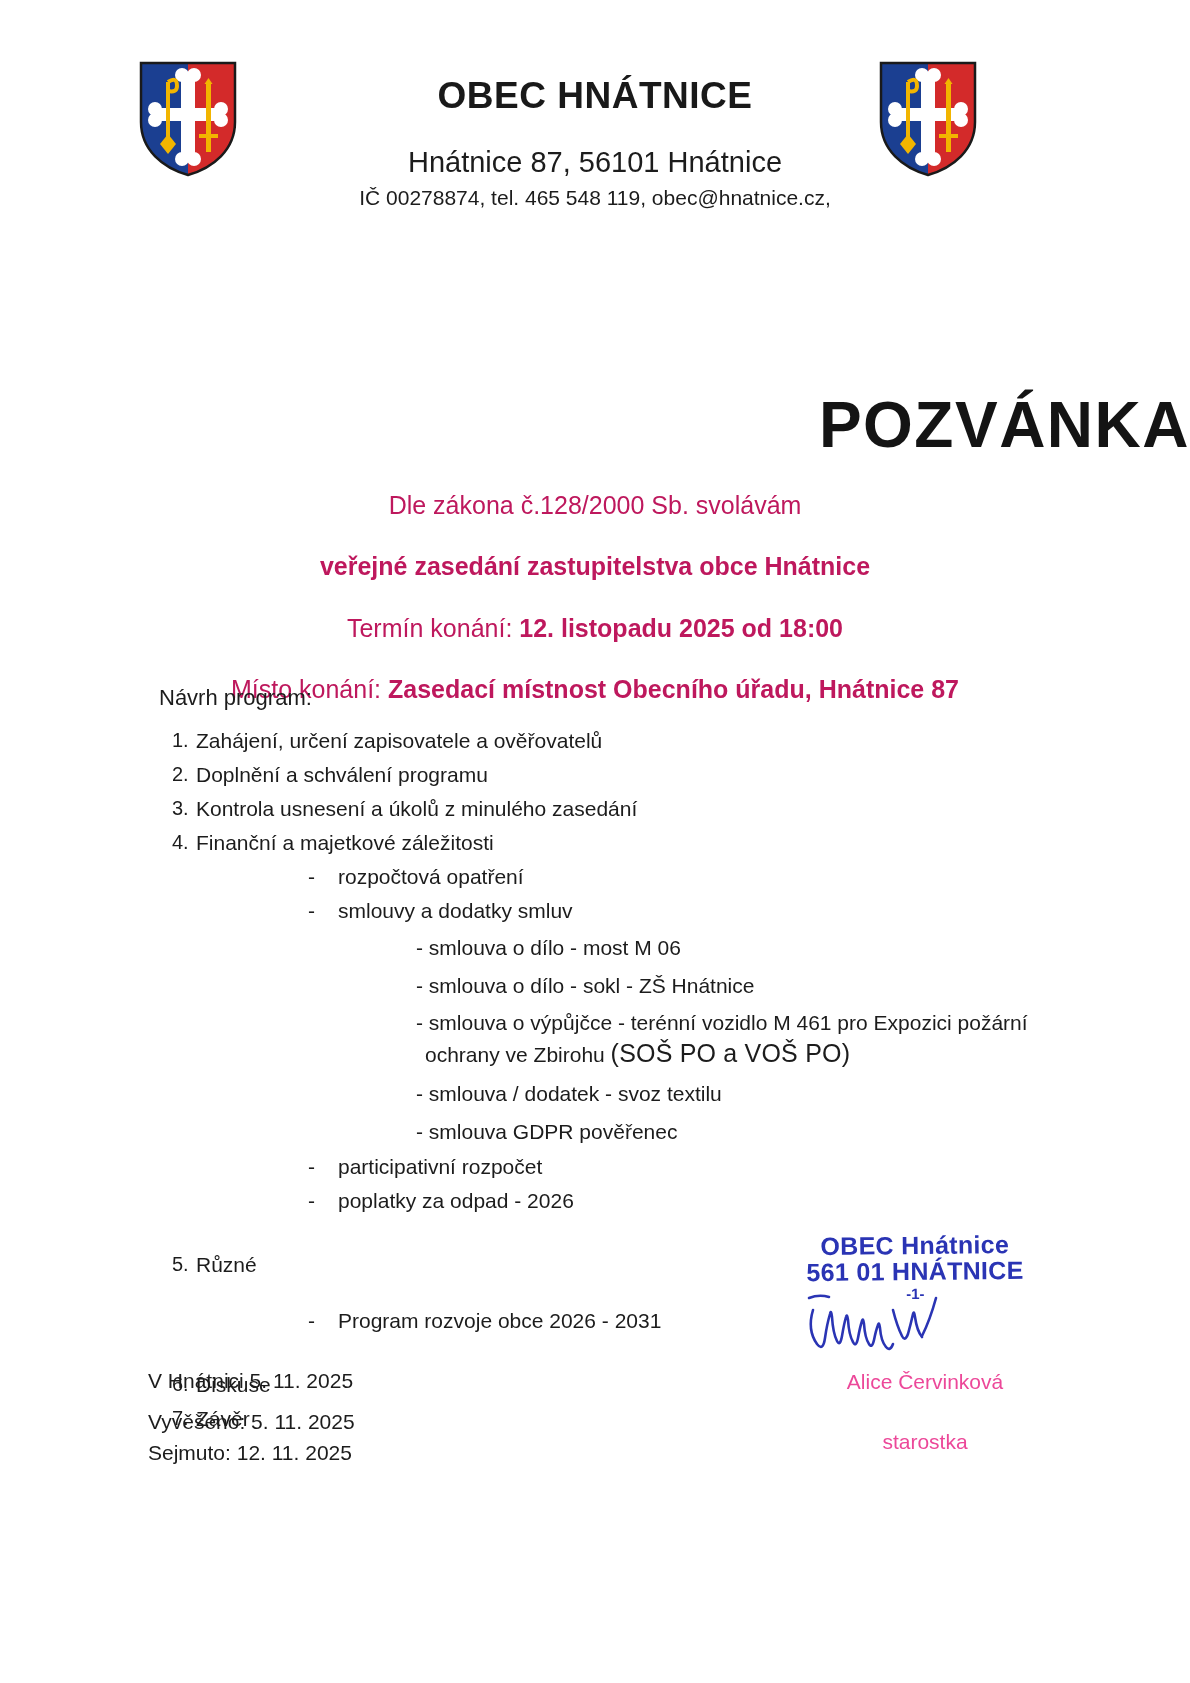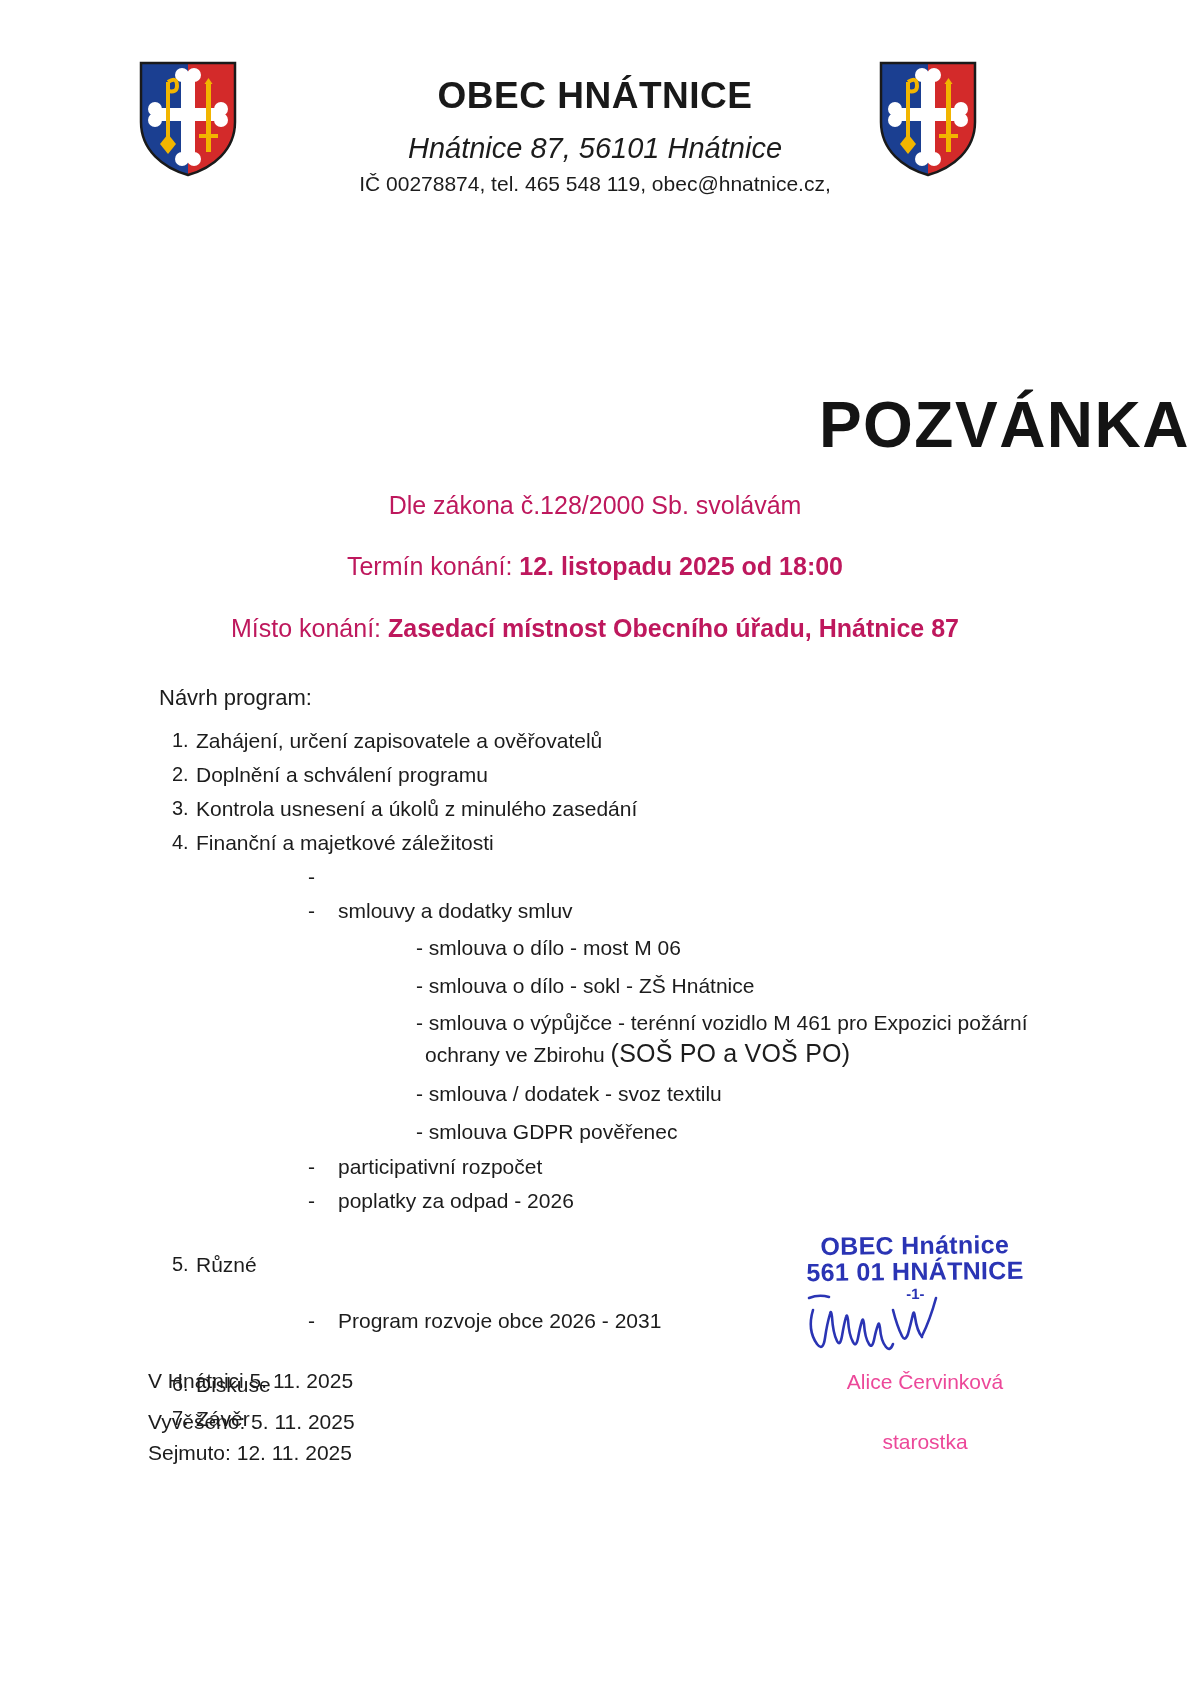--- a/index.html
+++ b/index.html
@@ -50,23 +50,22 @@
   .org-name {
     font-size: 37px;
     font-weight: bold;
     letter-spacing: 0.5px;
     color: #191919;
     line-height: 1.15;
   }
   .org-addr {
     font-size: 29px;
     color: #1c1c1c;
-    margin-top: 13px;
+    margin-top: 27px;
     line-height: 1.2;
-    font-style: italic;
   }
   .org-contact {
     font-size: 21px;
     color: #1c1c1c;
     margin-top: 6px;
     line-height: 1.2;
   }
 
   
   .doc-title {
@@ -291,20 +290,21 @@
         <rect x="68" y="78" width="5" height="14" fill="#f2b500"></rect>
       </g>
       <path d="M3,3 L97,3 L97,62 C97,90 75,108 50,115 C25,108 3,90 3,62 Z" fill="none" stroke="#1a1a1a" stroke-width="2.5"></path>
     </svg>
   </div>
 
   <div class="doc-title">POZVÁNKA</div>
 
   <div class="intro">
     <div class="intro-line">Dle zákona č.128/2000 Sb. svolávám</div>
+    <div class="intro-line strong">veřejné zasedání zastupitelstva obce Hnátnice</div>
     <div class="intro-line">
       <span>Termín konání: </span><b>12. listopadu 2025 od 18:00</b>
     </div>
     <div class="intro-line">
       <span>Místo konání: </span><b>Zasedací místnost Obecního úřadu, Hnátnice 87</b>
     </div>
   </div>
 
   <div class="agenda-heading">Návrh program:</div>
 
@@ -325,20 +325,21 @@
       <span class="txt">Kontrola usnesení a úkolů z minulého zasedání</span>
     </div>
 
     <div class="num-row">
       <span class="num">4.</span>
       <span class="txt">Finanční a majetkové záležitosti</span>
     </div>
 
     <div class="dash-row">
       <span class="dash">-</span>
+      <span class="txt">rozpočtová opatření</span>
     </div>
 
     <div class="dash-row">
       <span class="dash">-</span>
       <span class="txt">smlouvy a dodatky smluv</span>
     </div>
 
     <div class="sub-row">- smlouva o dílo - most M 06</div>
     <div class="sub-row">- smlouva o dílo - sokl - ZŠ Hnátnice</div>
     <div class="sub-row">

